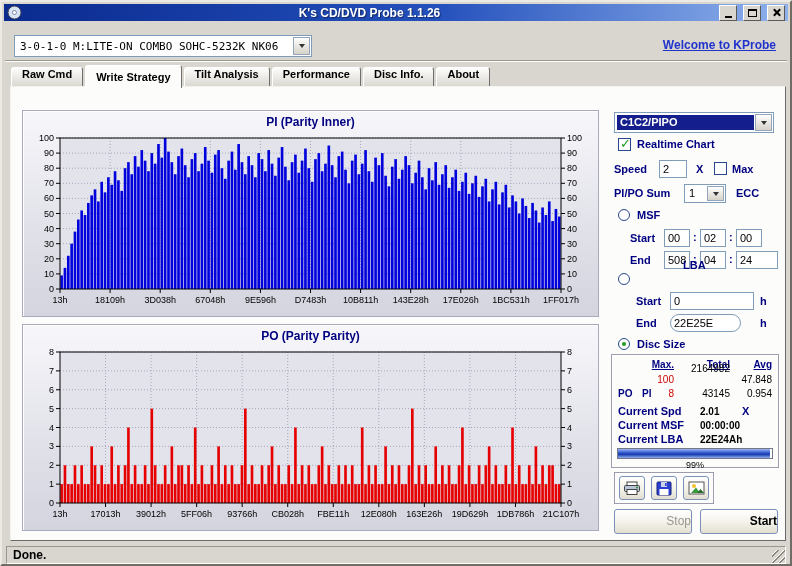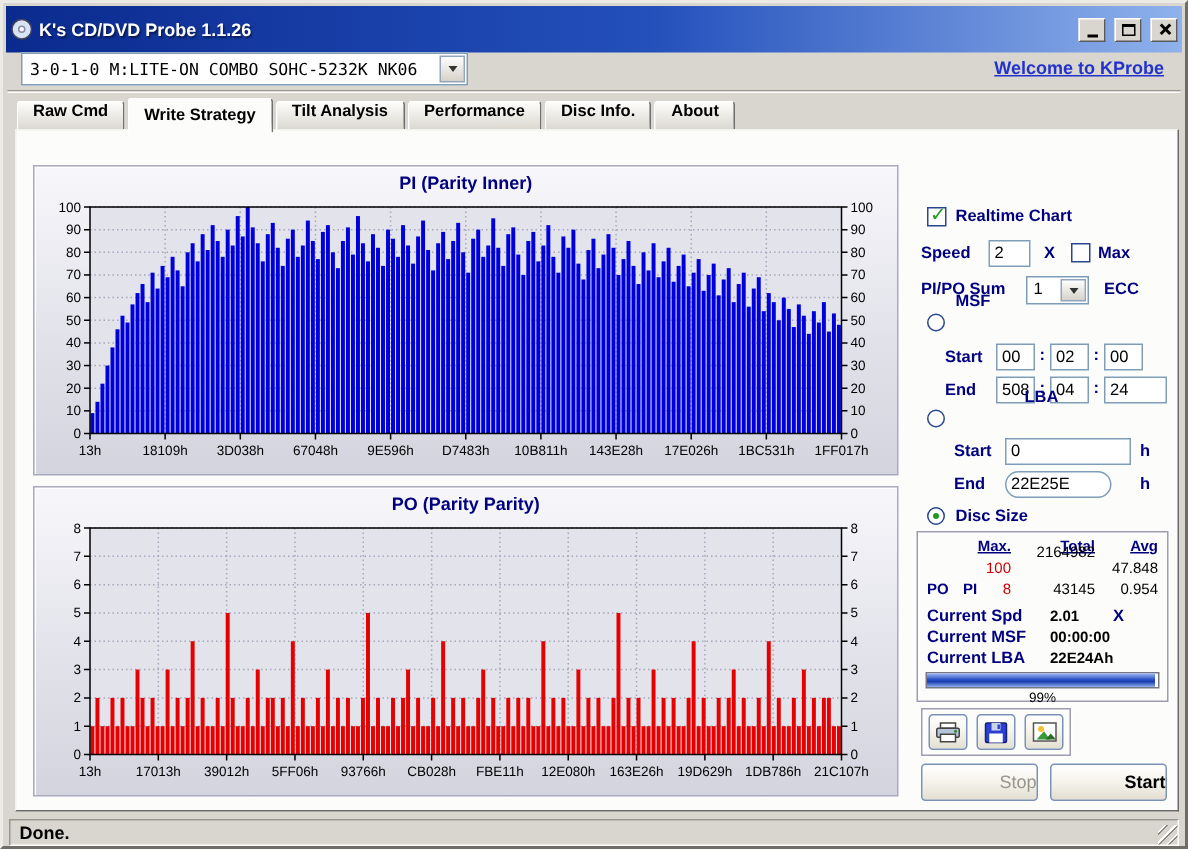--- a/index.html
+++ b/index.html
@@ -1,23 +1,23 @@
 <!DOCTYPE html>
 <html><head>
 <meta charset="utf-8">
 <style>
   * { box-sizing: border-box; margin: 0; padding: 0; }
   body { font-family: "Liberation Sans", sans-serif; background:#808080; }
   #window { position:relative; width:792px; height:566px; background:#d9d6cf;
             border:2px solid; border-color:#eceae4 #6f6d66 #6f6d66 #eceae4; overflow:hidden; }
 
   
-  .titlebar { position:absolute; left:2px; top:2px; right:2px; height:31px;
+  .titlebar { position:absolute; left:2px; top:2px; right:2px; height:17px;
     background:linear-gradient(90deg,#0a2a8e 0%,#2450bc 55%,#8fb2ec 100%);
-    display:flex; align-items:center; padding:0 3px; gap:4px; }
+    display:flex; align-items:center; padding:0 3px; gap:4px;text-align:center; }
   .title { color:#fff; font:bold 12px "Liberation Sans",sans-serif; flex:1;
            text-shadow:1px 1px 1px rgba(0,0,0,.45); white-space:nowrap; }
   .cap { width:18px; height:16px; background:#d9d6cf; border:1px solid;
          border-color:#fff #5a5a5a #5a5a5a #fff; display:flex; align-items:center;
          justify-content:center; margin-left:2px; cursor:pointer; }
   .g-min { width:7px; height:2px; background:#000; margin-top:8px; }
   .g-max { width:9px; height:8px; border:1px solid #000; border-top-width:2px; }
   .g-x { position:relative; width:9px; height:9px; }
   .g-x::before,.g-x::after { content:""; position:absolute; left:4px; top:0; width:2px; height:9px; background:#000; }
   .g-x::before { transform:rotate(45deg); } .g-x::after { transform:rotate(-45deg); }
@@ -619,20 +619,26 @@
           <text x="400.3636363636364" y="171" text-anchor="middle" font-size="9" fill="#000">163E26h</text>
           <line x1="445.90909090909093" y1="157" x2="445.90909090909093" y2="161" stroke="#000"></line>
           <text x="445.90909090909093" y="171" text-anchor="middle" font-size="9" fill="#000">19D629h</text>
           <line x1="491.4545454545455" y1="157" x2="491.4545454545455" y2="161" stroke="#000"></line>
           <text x="491.4545454545455" y="171" text-anchor="middle" font-size="9" fill="#000">1DB786h</text>
           <line x1="537" y1="157" x2="537" y2="161" stroke="#000"></line>
           <text x="537" y="171" text-anchor="middle" font-size="9" fill="#000">21C107h</text>
         </svg>
     </div>
 
+    <div class="combo" style="left:603px;top:25px;width:160px;height:21px;">
+      <div class="combo-sel">C1C2/PIPO</div>
+      <div class="combo-btn">
+        <div class="arr"></div>
+      </div>
+    </div>
 
     <div class="checkbox on" style="left:607px;top:51px;"></div>
     <span class="lbl" style="left:626px;top:51px;">Realtime Chart</span>
 
     <div class="row" style="left:603px;top:73px;width:172px;">
       <span class="lbl" style="left:0;top:3px;">Speed</span>
       <input class="edit" style="left: 45px; top: 0px; width: 28px;" value="2">
       <span class="lbl" style="left:82px;top:3px;">X</span>
       <div class="checkbox" style="left:100px;top:2px;"></div>
       <span class="lbl" style="left:118px;top:3px;">Max</span>
@@ -643,21 +649,21 @@
       <div class="combo" style="left:70px;top:0;width:42px;height:19px;">
         <span class="combo-val">1</span>
         <div class="combo-btn">
           <div class="arr"></div>
         </div>
       </div>
       <span class="lbl" style="left:122px;top:3px;">ECC</span>
     </div>
 
     <div class="radio" style="left:607px;top:122px;"></div>
-    <span class="lbl" style="left:626px;top:108px;">MSF</span>
+    <span class="lbl" style="left:626px;top:122px;">MSF</span>
 
     <div class="row" style="left:619px;top:142px;width:150px;">
       <span class="lbl" style="left:0;top:3px;">Start</span>
       <input class="edit" style="left: 34px; top: 0px; width: 26px;" value="00">
       <span class="lbl" style="left:63px;top:2px;">:</span>
       <input class="edit" style="left: 70px; top: 0px; width: 26px;" value="02">
       <span class="lbl" style="left:99px;top:2px;">:</span>
       <input class="edit" style="left: 106px; top: 0px; width: 26px;" value="00">
     </div>
     <div class="row" style="left:619px;top:164px;width:150px;">

